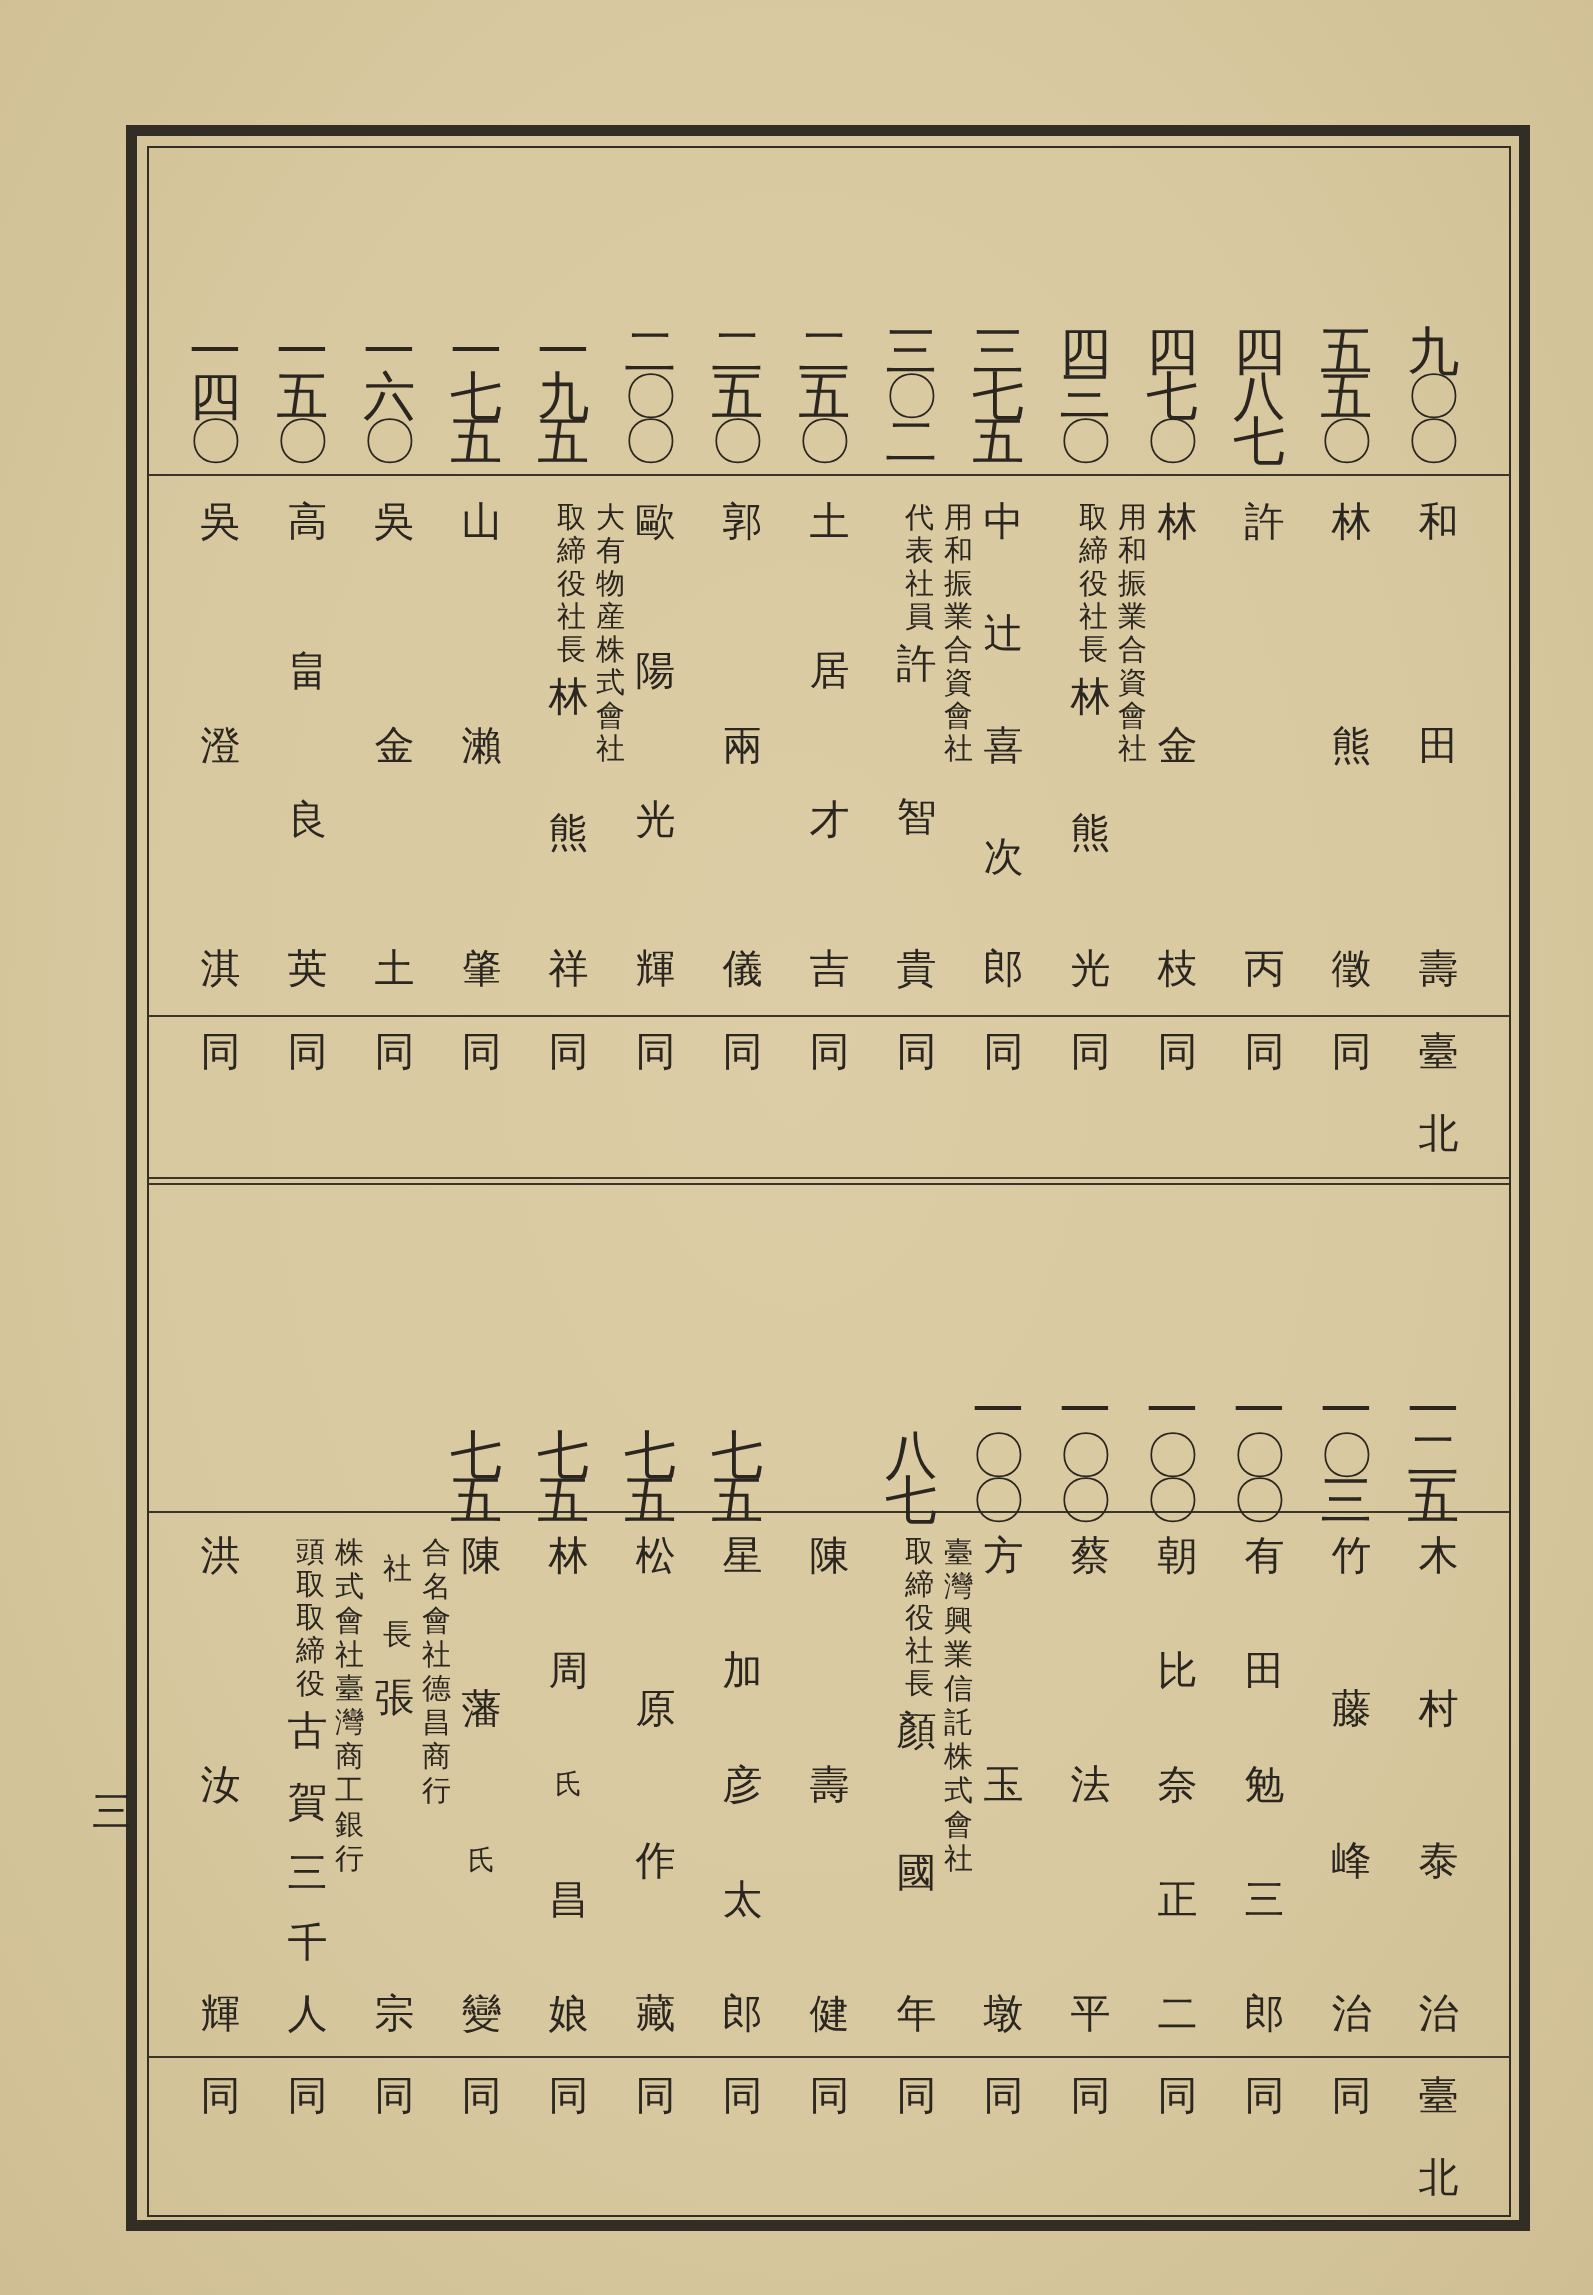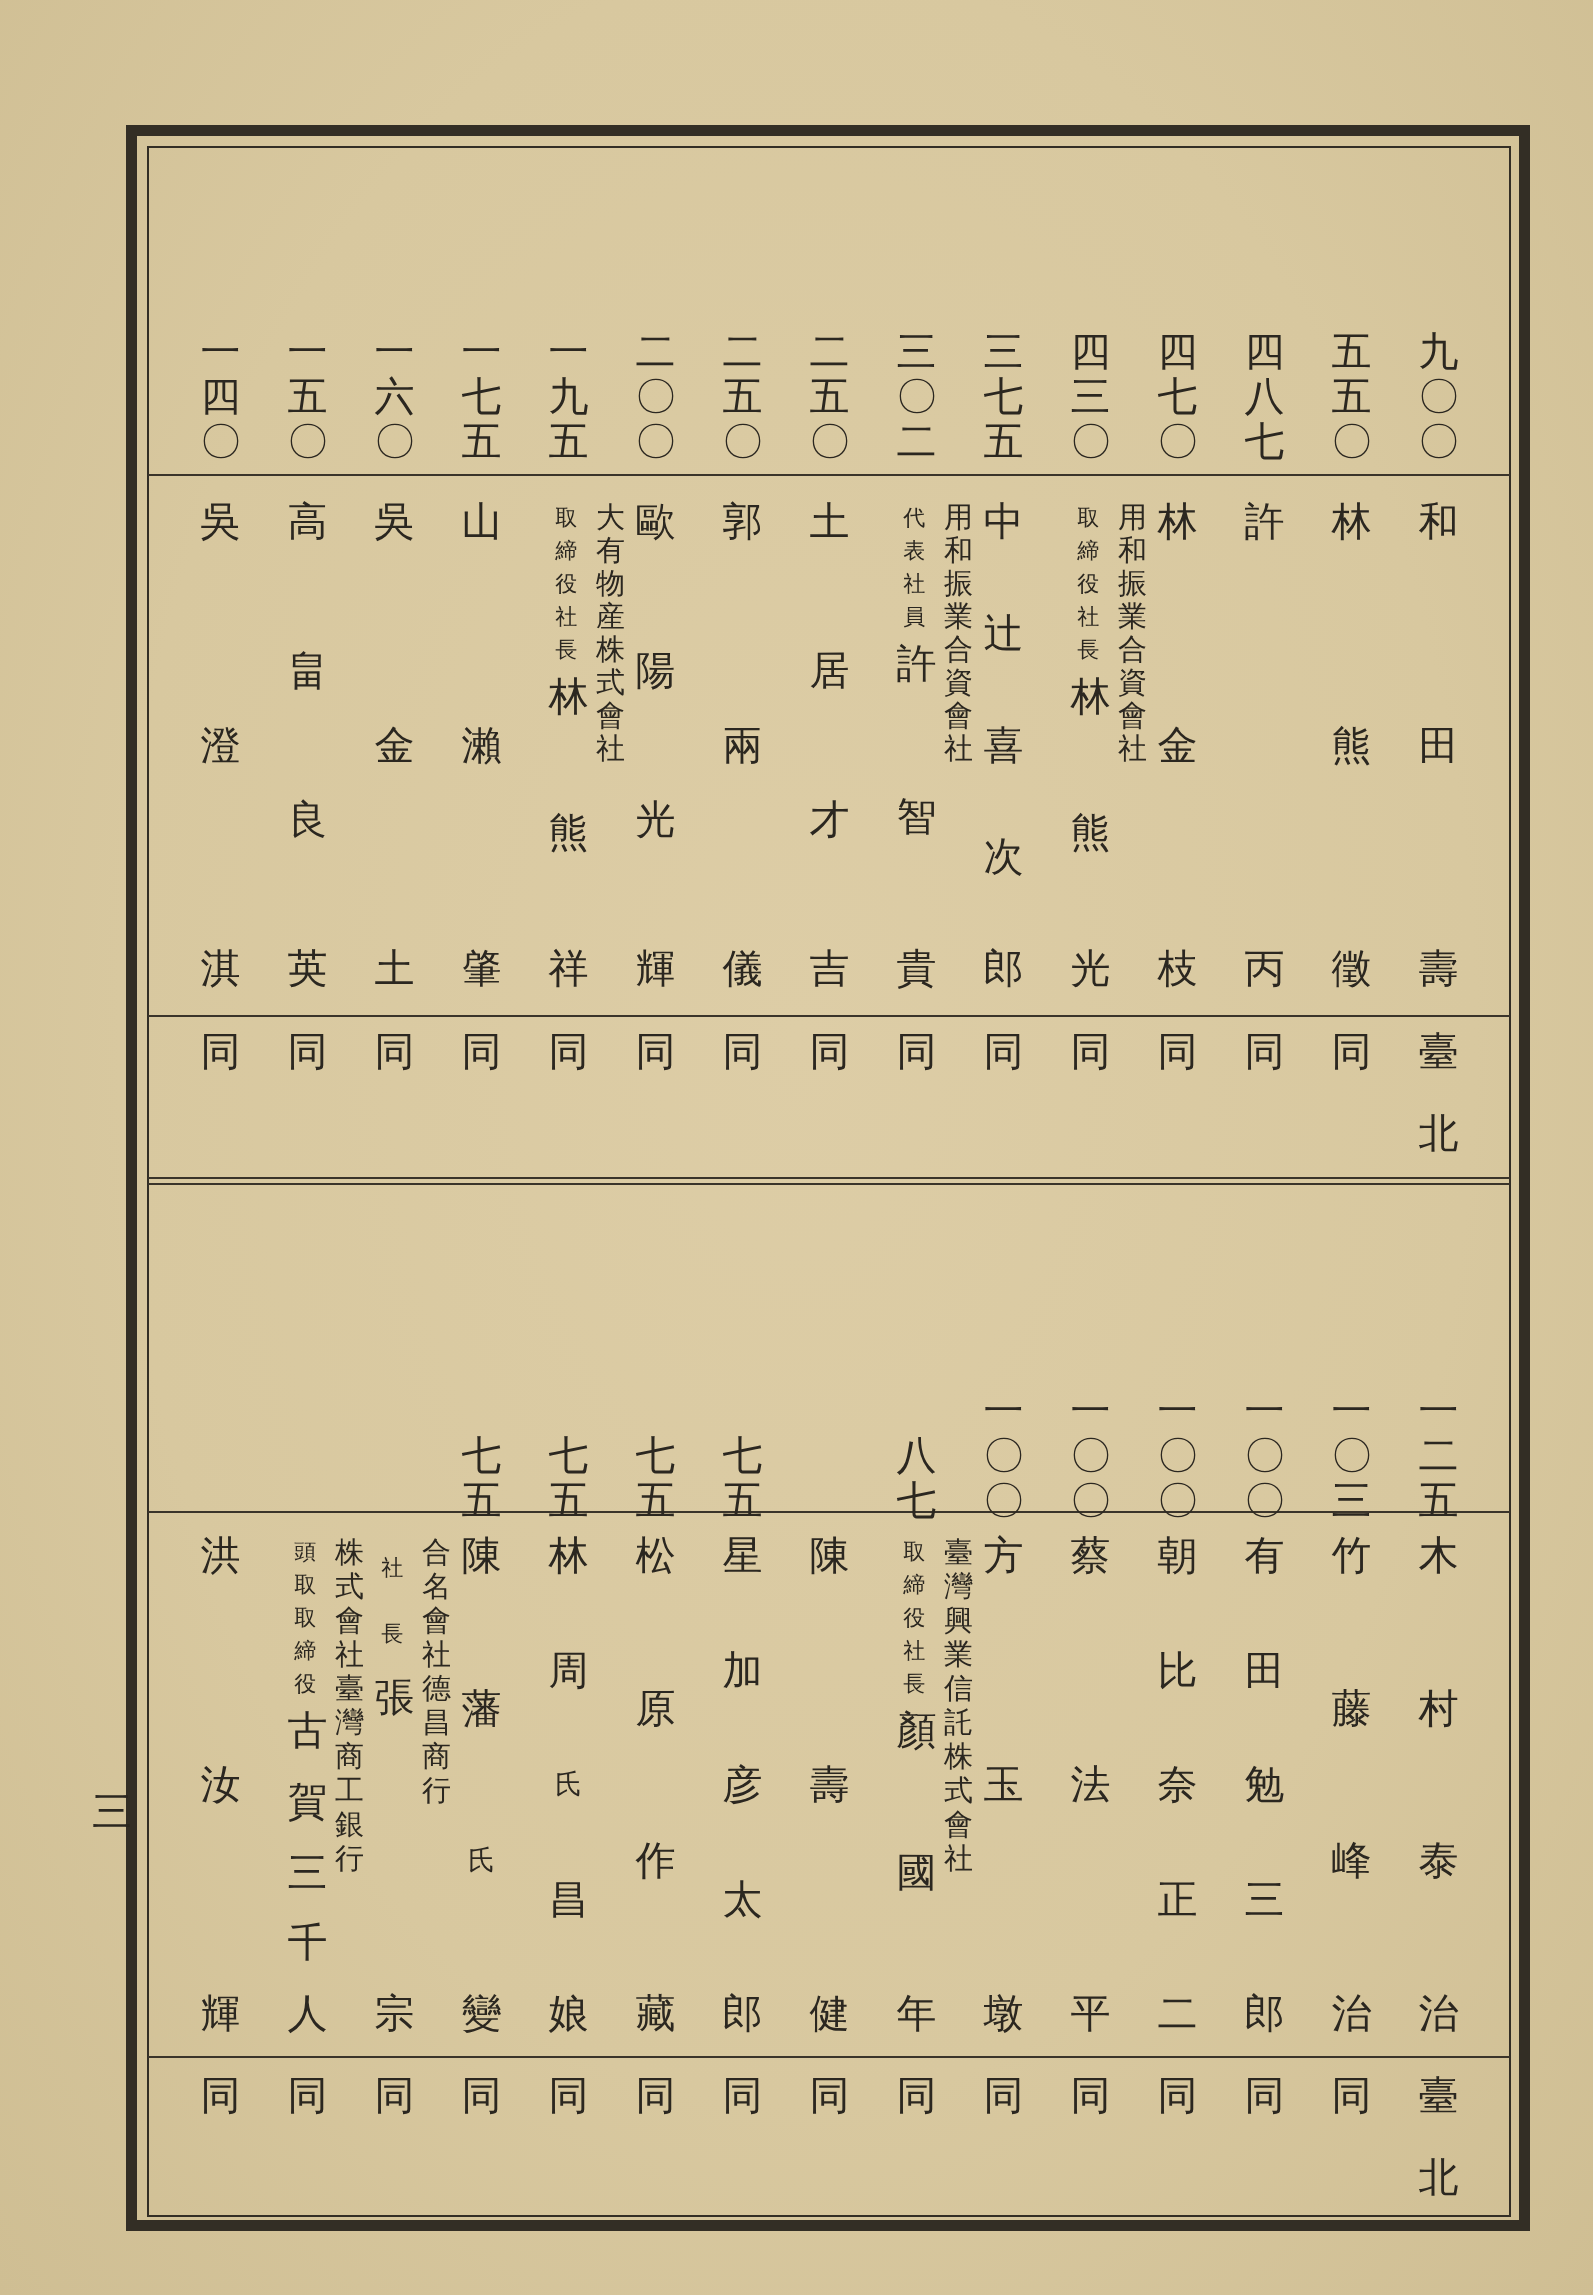--- a/index.html
+++ b/index.html
@@ -36,40 +36,40 @@
     .section.bottom { top: 1333px; height: 796px; }
     .col { position: relative; flex: 0 0 87px; width: 87px; height: 100%; }
 
     .amount-slot {
       position: absolute; left: 0; right: 0;
       display: flex; flex-direction: column; justify-content: flex-end; align-items: center;
     }
     .top .amount-slot { top: 20px; height: 145px; }
     .bottom .amount-slot { top: 20px; height: 170px; }
     .amount {
-      font-size: 40px; line-height: 45px; width: 1.2em;
-      text-align: center; word-break: break-all;
+      font-size: 52px; line-height: 45px; width: 1.2em;
+      word-break: break-all;
     }
 
     .name-slot {
       position: absolute; left: 0; right: 0;
       display: flex; flex-direction: column; align-items: center;
     }
     .top .name-slot { top: 202px; height: 487px; }
     .bottom .name-slot { top: 202px; height: 498px; }
     .name-chars {
       flex: 1; width: 100%;
       display: flex; flex-direction: column; justify-content: space-between; align-items: center;
     }
     .name-chars.after-title { margin-top: 10px; }
     .ch { display: block; font-size: 40px; line-height: 40px; height: 40px; text-align: center; }
     .ch.small { font-size: 27px; }
     .title {
-      font-size: 22px; line-height: 33px; width: 1.2em;
-      text-align: left; word-break: break-all;
+      font-size: 29px; line-height: 33px; width: 1.2em;
+      text-align: right; word-break: break-all;
     }
     .title.spaced { line-height: 66px; }
     .company {
       position: absolute; top: 0; left: 64px; width: 36px;
       font-size: 29px; line-height: 33px;
       text-align: right; word-break: break-all;
     }
     .bottom .company { line-height: 34px; }
 
     .loc-slot { position: absolute; left: 0; right: 0; display: flex; justify-content: center; }

